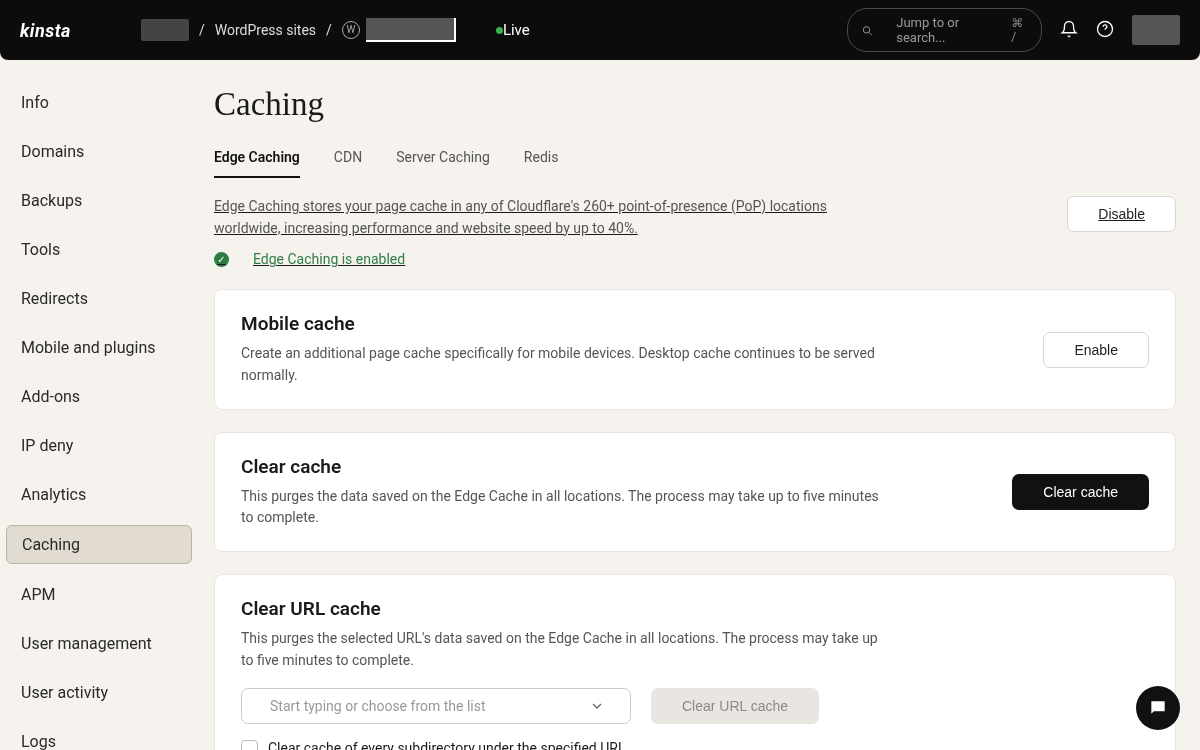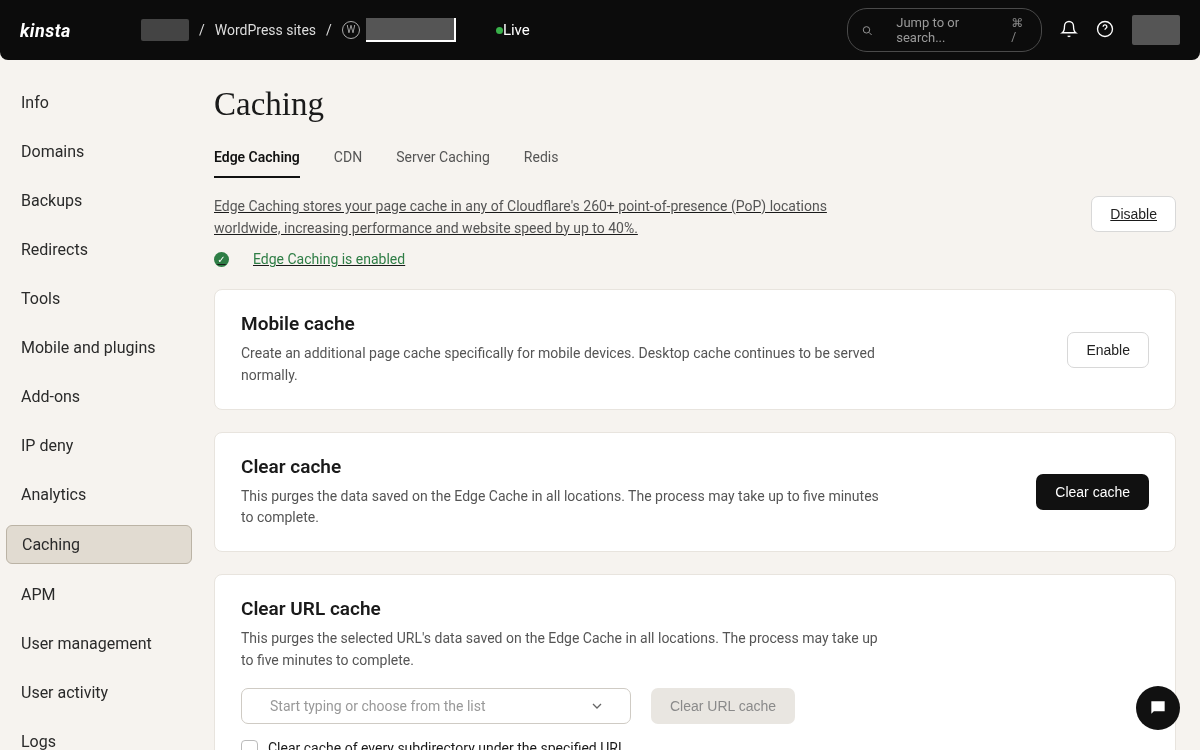--- a/index.html
+++ b/index.html
@@ -196,21 +196,21 @@
       content: '✓';
       color: #fff;
       font-size: 10px;
     }
 
     .btn {
       display: inline-flex;
       align-items: center;
       justify-content: center;
       border-radius: 7px;
-      padding: 9px 18px;
+      padding: 9px 30px;
       font-size: 14px;
       font-weight: 500;
       cursor: pointer;
       border: 1px solid transparent;
       white-space: nowrap;
     }
     .btn-secondary {
       background: #fff;
       border-color: #d8d8d8;
       color: #222;
@@ -342,22 +342,22 @@
     <span class="avatar-chip"></span>
   </div>
 </div>
 
 <div class="layout">
 
   <nav class="sidebar">
     <div class="side-item">Info</div>
     <div class="side-item">Domains</div>
     <div class="side-item">Backups</div>
+    <div class="side-item">Tools</div>
     <div class="side-item">Redirects</div>
-    <div class="side-item">Tools</div>
     <div class="side-item">Mobile and plugins</div>
     <div class="side-item">Add-ons</div>
     <div class="side-item">IP deny</div>
     <div class="side-item">Analytics</div>
     <div class="side-item active">Caching</div>
     <div class="side-item">APM</div>
     <div class="side-item">User management</div>
     <div class="side-item">User activity</div>
     <div class="side-item">Logs</div>
   </nav>

